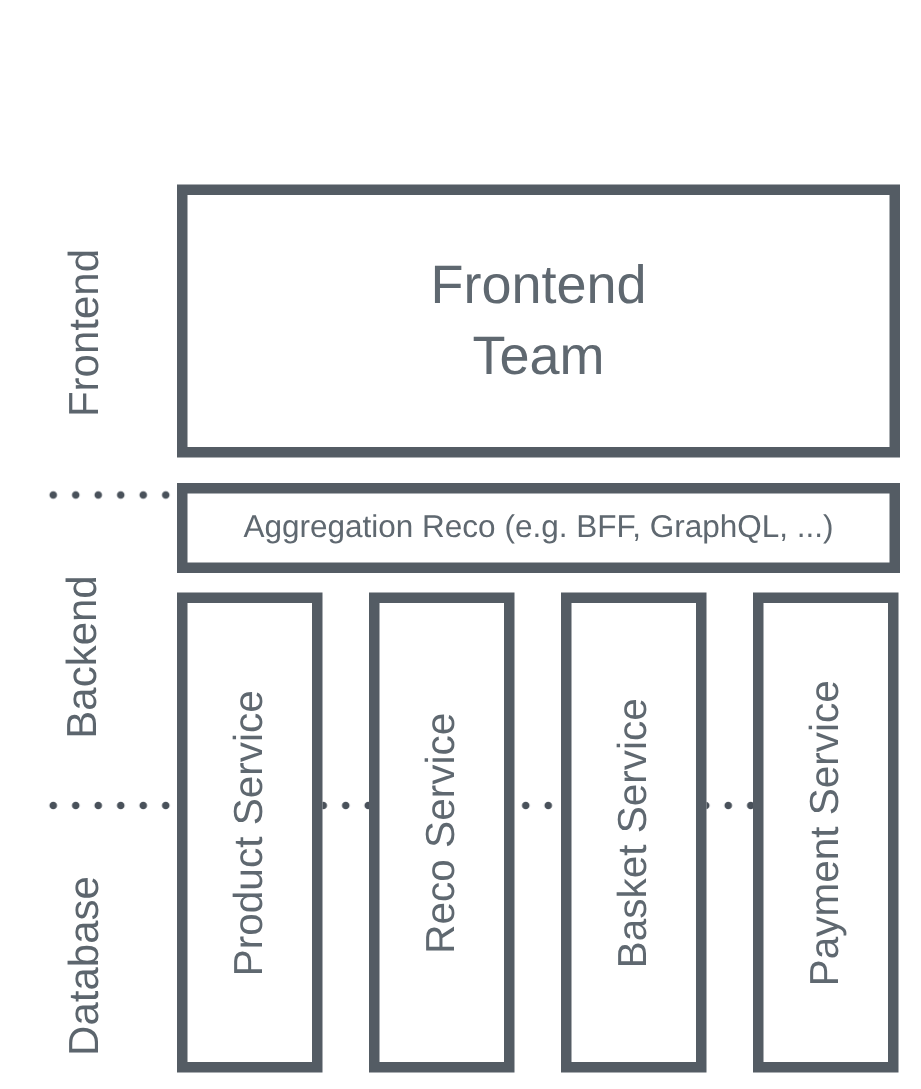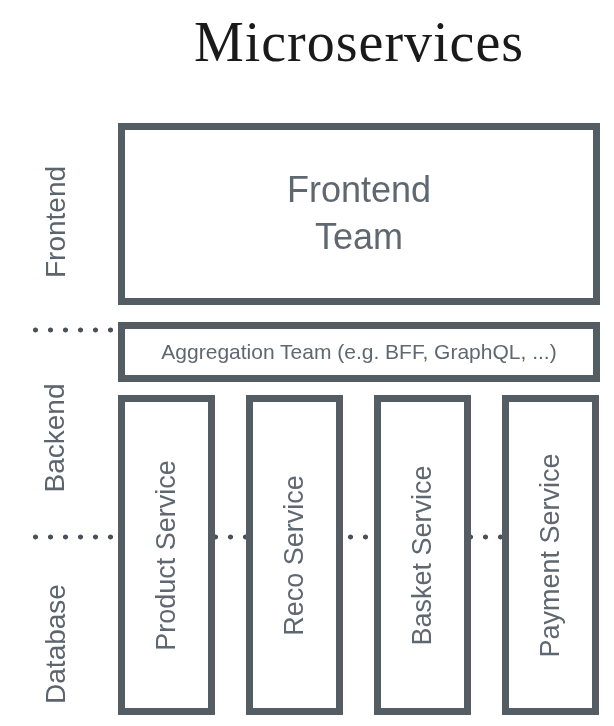--- a/index.html
+++ b/index.html
@@ -85,36 +85,35 @@
   }
   .side-label.frontend{left:56px;top:222px;}
   .side-label.backend{left:55px;top:438px;}
   .side-label.database{left:56px;top:644px;}
 </style>
 </head>
 <body>
 
 <div class="canvas">
 
-  <h1 class="title">Microservices</h1>
 
   <div class="side-label frontend">Frontend</div>
   <div class="side-label backend">Backend</div>
   <div class="side-label database">Database</div>
 
   <div class="dotted line1"></div>
   <div class="dotted line2"></div>
 
   <div class="box frontend-team">
     <span>Frontend
 Team</span>
   </div>
 
   <div class="box aggregation">
-    <span>Aggregation Team (e.g. BFF, GraphQL, ...)</span>
+    <span>Aggregation Reco (e.g. BFF, GraphQL, ...)</span>
   </div>
 
   <div class="box service s1">
     <span class="vlabel">Product Service</span>
   </div>
   <div class="box service s2">
     <span class="vlabel">Reco Service</span>
   </div>
   <div class="box service s3">
     <span class="vlabel">Basket Service</span>

